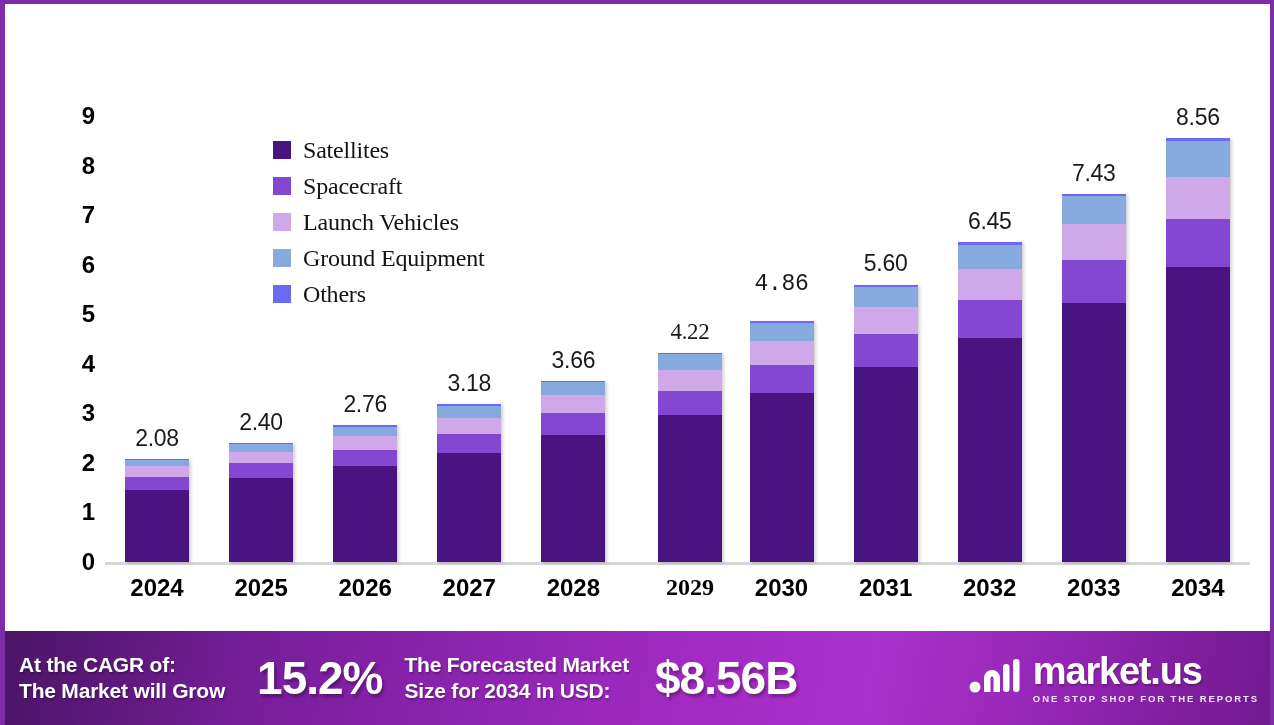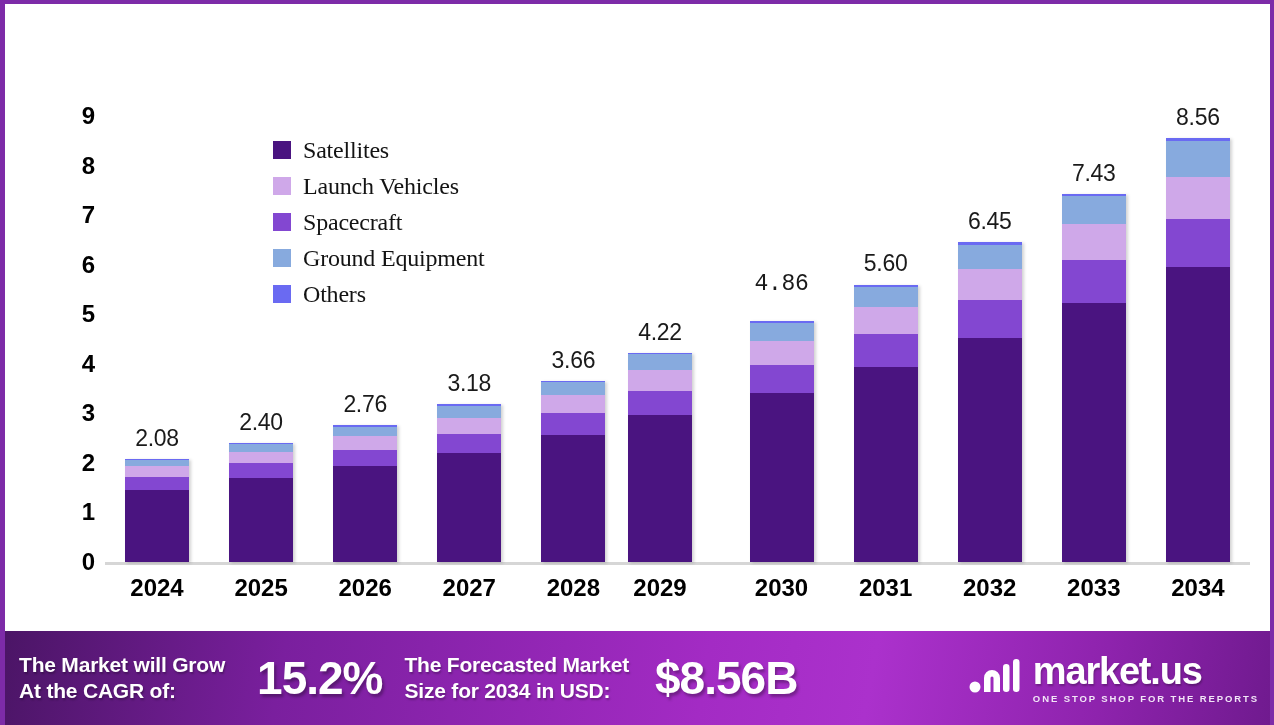--- a/index.html
+++ b/index.html
@@ -242,21 +242,21 @@
           <div class="bar-stack">
             <div class="seg" style="height: 1.48667px; background: rgb(106, 106, 242);"></div>
             <div class="seg" style="height: 12.8844px; background: rgb(135, 170, 222);"></div>
             <div class="seg" style="height: 18.3356px; background: rgb(207, 168, 233);"></div>
             <div class="seg" style="height: 21.3089px; background: rgb(131, 71, 209);"></div>
             <div class="seg" style="height: 127.358px; background: rgb(74, 20, 128);"></div>
           </div>
           <div class="bar-value" style="top: 230.627px;">3.66</div>
           <div class="x-label">2028</div>
         </div>
-        <div class="bar-group" style="left: 503px;">
+        <div class="bar-group" style="left: 533px; font-family: Liberation Serif, serif;">
           <div class="bar-stack">
             <div class="seg" style="height: 1.48667px; background: rgb(106, 106, 242);"></div>
             <div class="seg" style="height: 15.3622px; background: rgb(135, 170, 222);"></div>
             <div class="seg" style="height: 20.8133px; background: rgb(207, 168, 233);"></div>
             <div class="seg" style="height: 24.7778px; background: rgb(131, 71, 209);"></div>
             <div class="seg" style="height: 146.684px; background: rgb(74, 20, 128);"></div>
           </div>
           <div class="bar-value" style="top: 202.876px;">4.22</div>
           <div class="x-label">2029</div>
         </div>
@@ -317,41 +317,41 @@
         </div>
       </div>
   </div>
 
   <div class="legend">
       <div class="legend-item">
         <span class="legend-swatch" style="background: rgb(74, 20, 128);"></span>
         <span class="legend-label">Satellites</span>
       </div>
       <div class="legend-item">
+        <span class="legend-swatch" style="background: rgb(131, 71, 209);"></span>
+        <span class="legend-label">Spacecraft</span>
+      </div>
+      <div class="legend-item">
         <span class="legend-swatch" style="background: rgb(207, 168, 233);"></span>
         <span class="legend-label">Launch Vehicles</span>
       </div>
       <div class="legend-item">
-        <span class="legend-swatch" style="background: rgb(131, 71, 209);"></span>
-        <span class="legend-label">Spacecraft</span>
-      </div>
-      <div class="legend-item">
         <span class="legend-swatch" style="background: rgb(135, 170, 222);"></span>
         <span class="legend-label">Ground Equipment</span>
       </div>
       <div class="legend-item">
         <span class="legend-swatch" style="background: rgb(106, 106, 242);"></span>
         <span class="legend-label">Others</span>
       </div>
     </div>
 
   <div class="banner">
     <div class="banner-text">
+      <div>At the CAGR of:</div>
       <div>The Market will Grow</div>
-      <div>At the CAGR of:</div>
     </div>
     <div class="gap1"></div>
     <div class="banner-big">15.2%</div>
     <div class="gap2"></div>
     <div class="banner-text">
       <div>The Forecasted Market</div>
       <div>Size for 2034 in USD:</div>
     </div>
     <div class="gap3"></div>
     <div class="banner-big">$8.56B</div>

